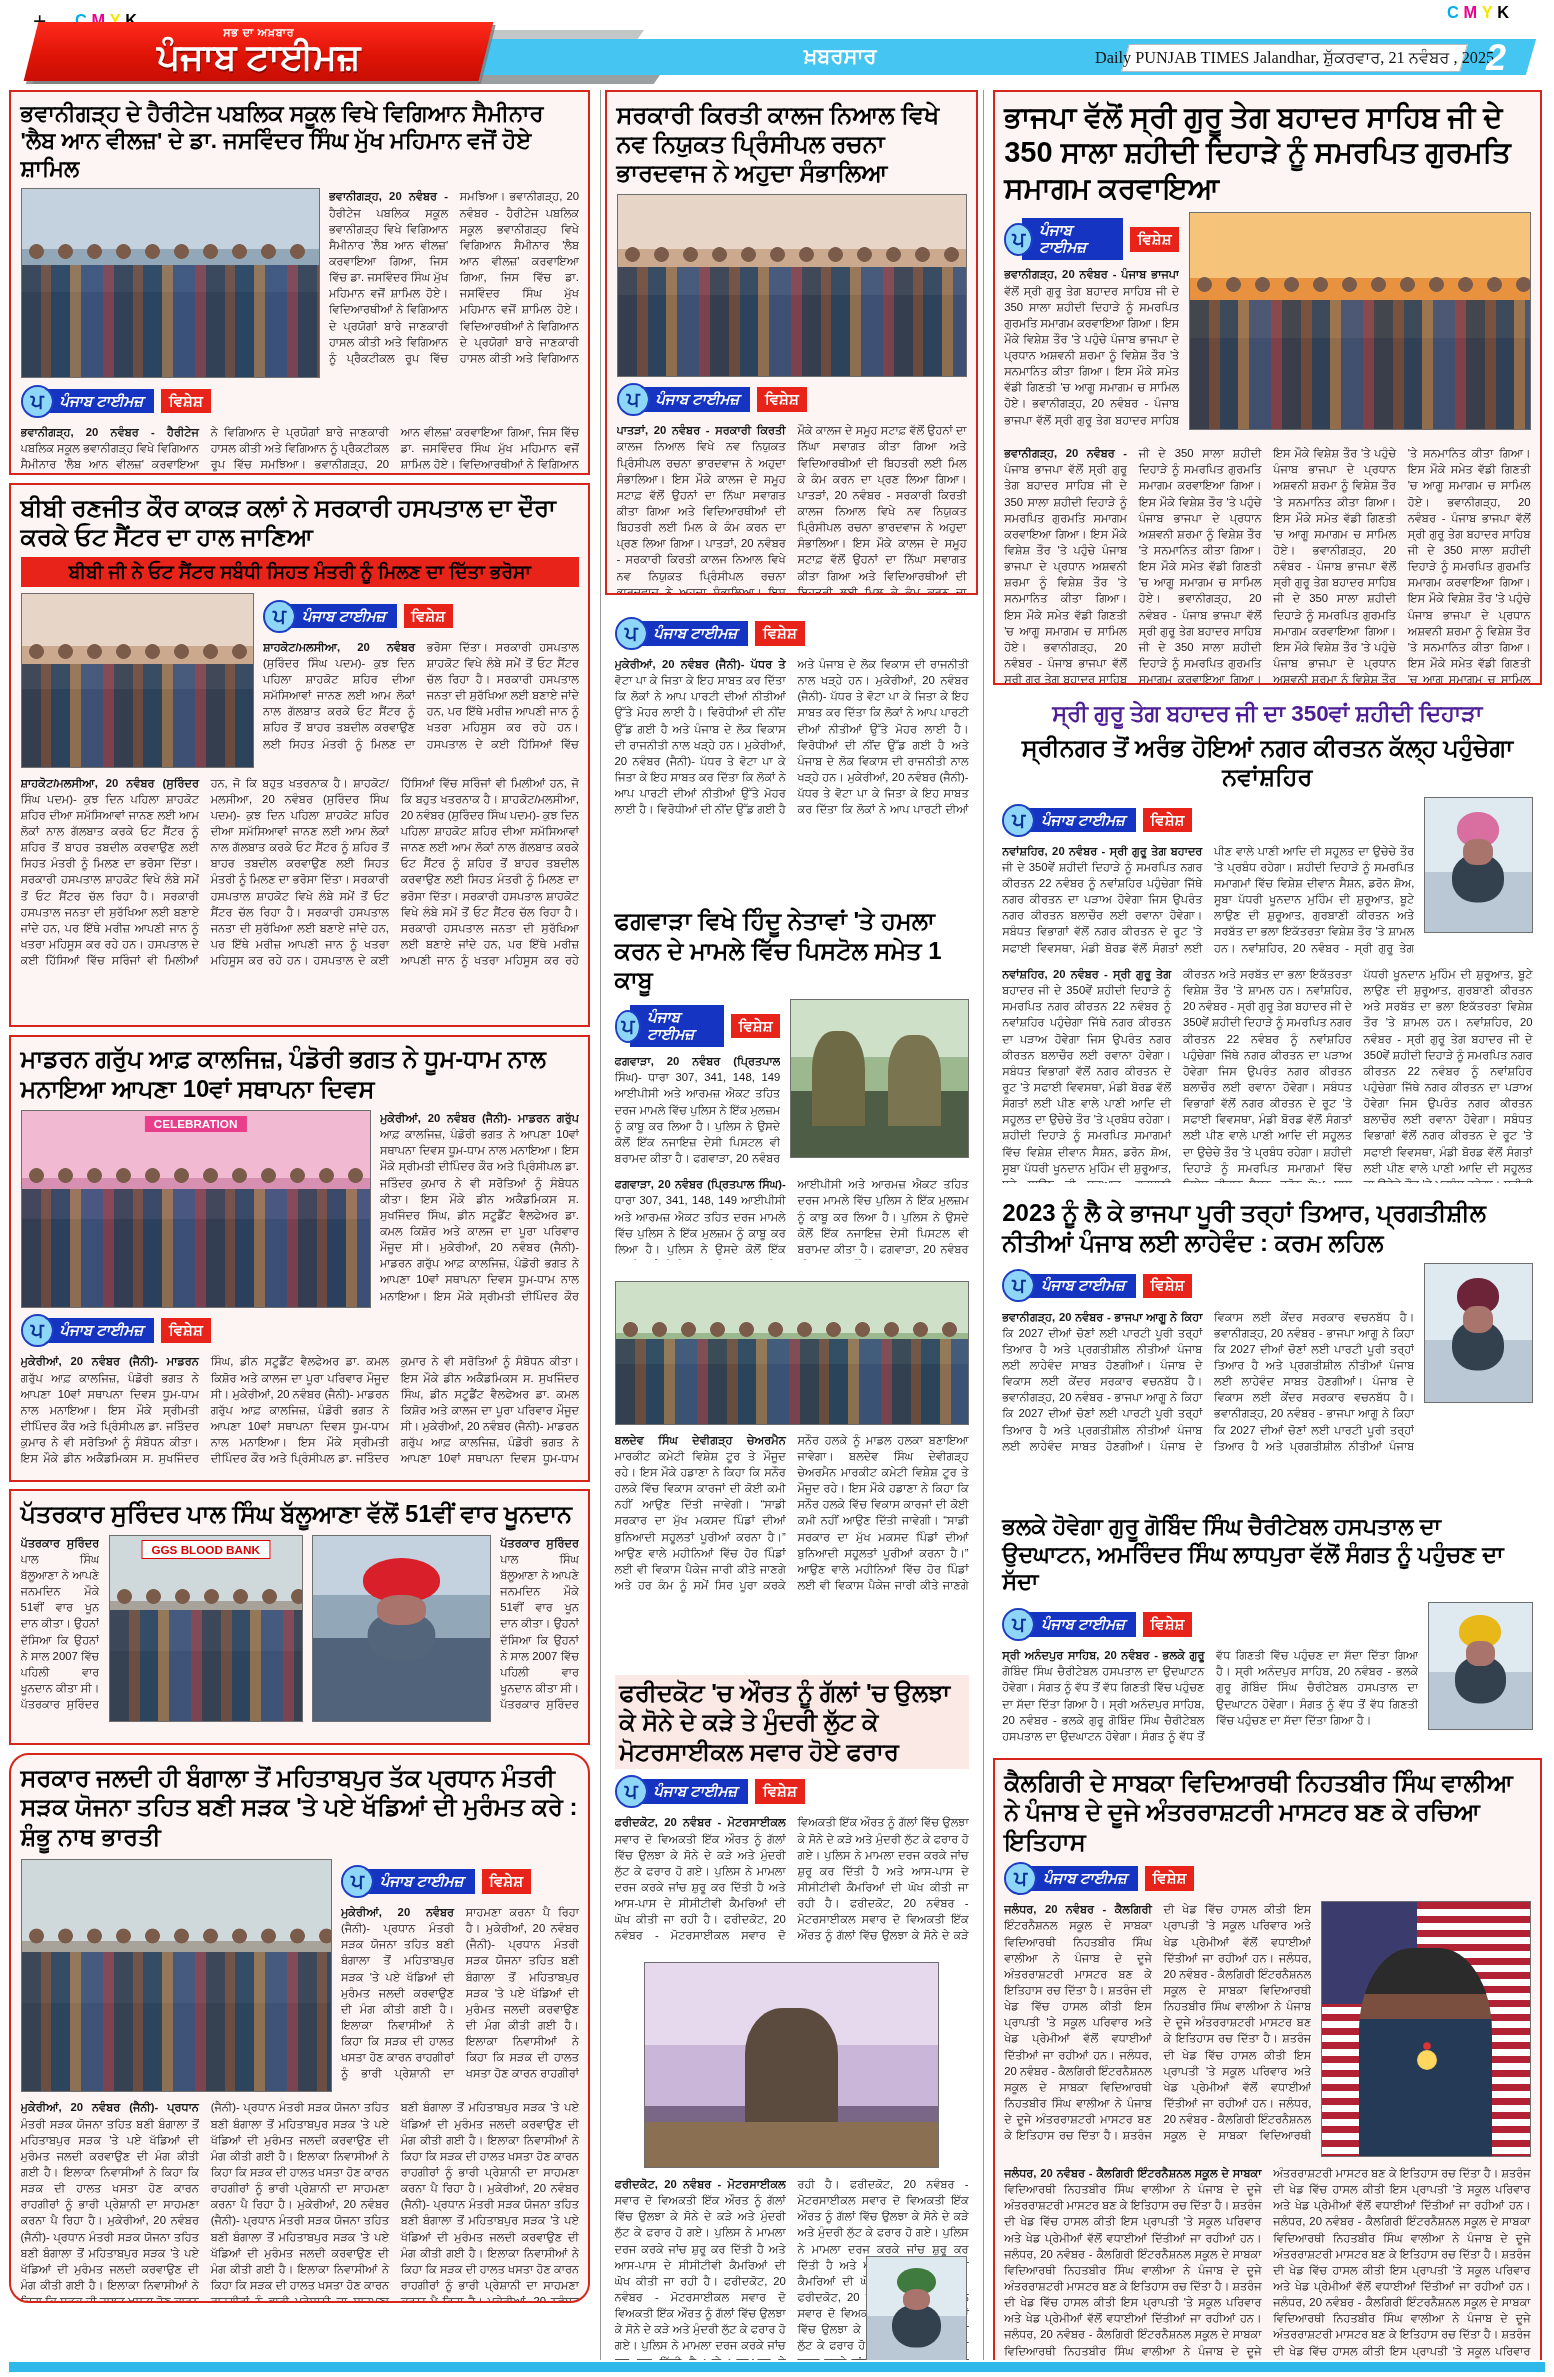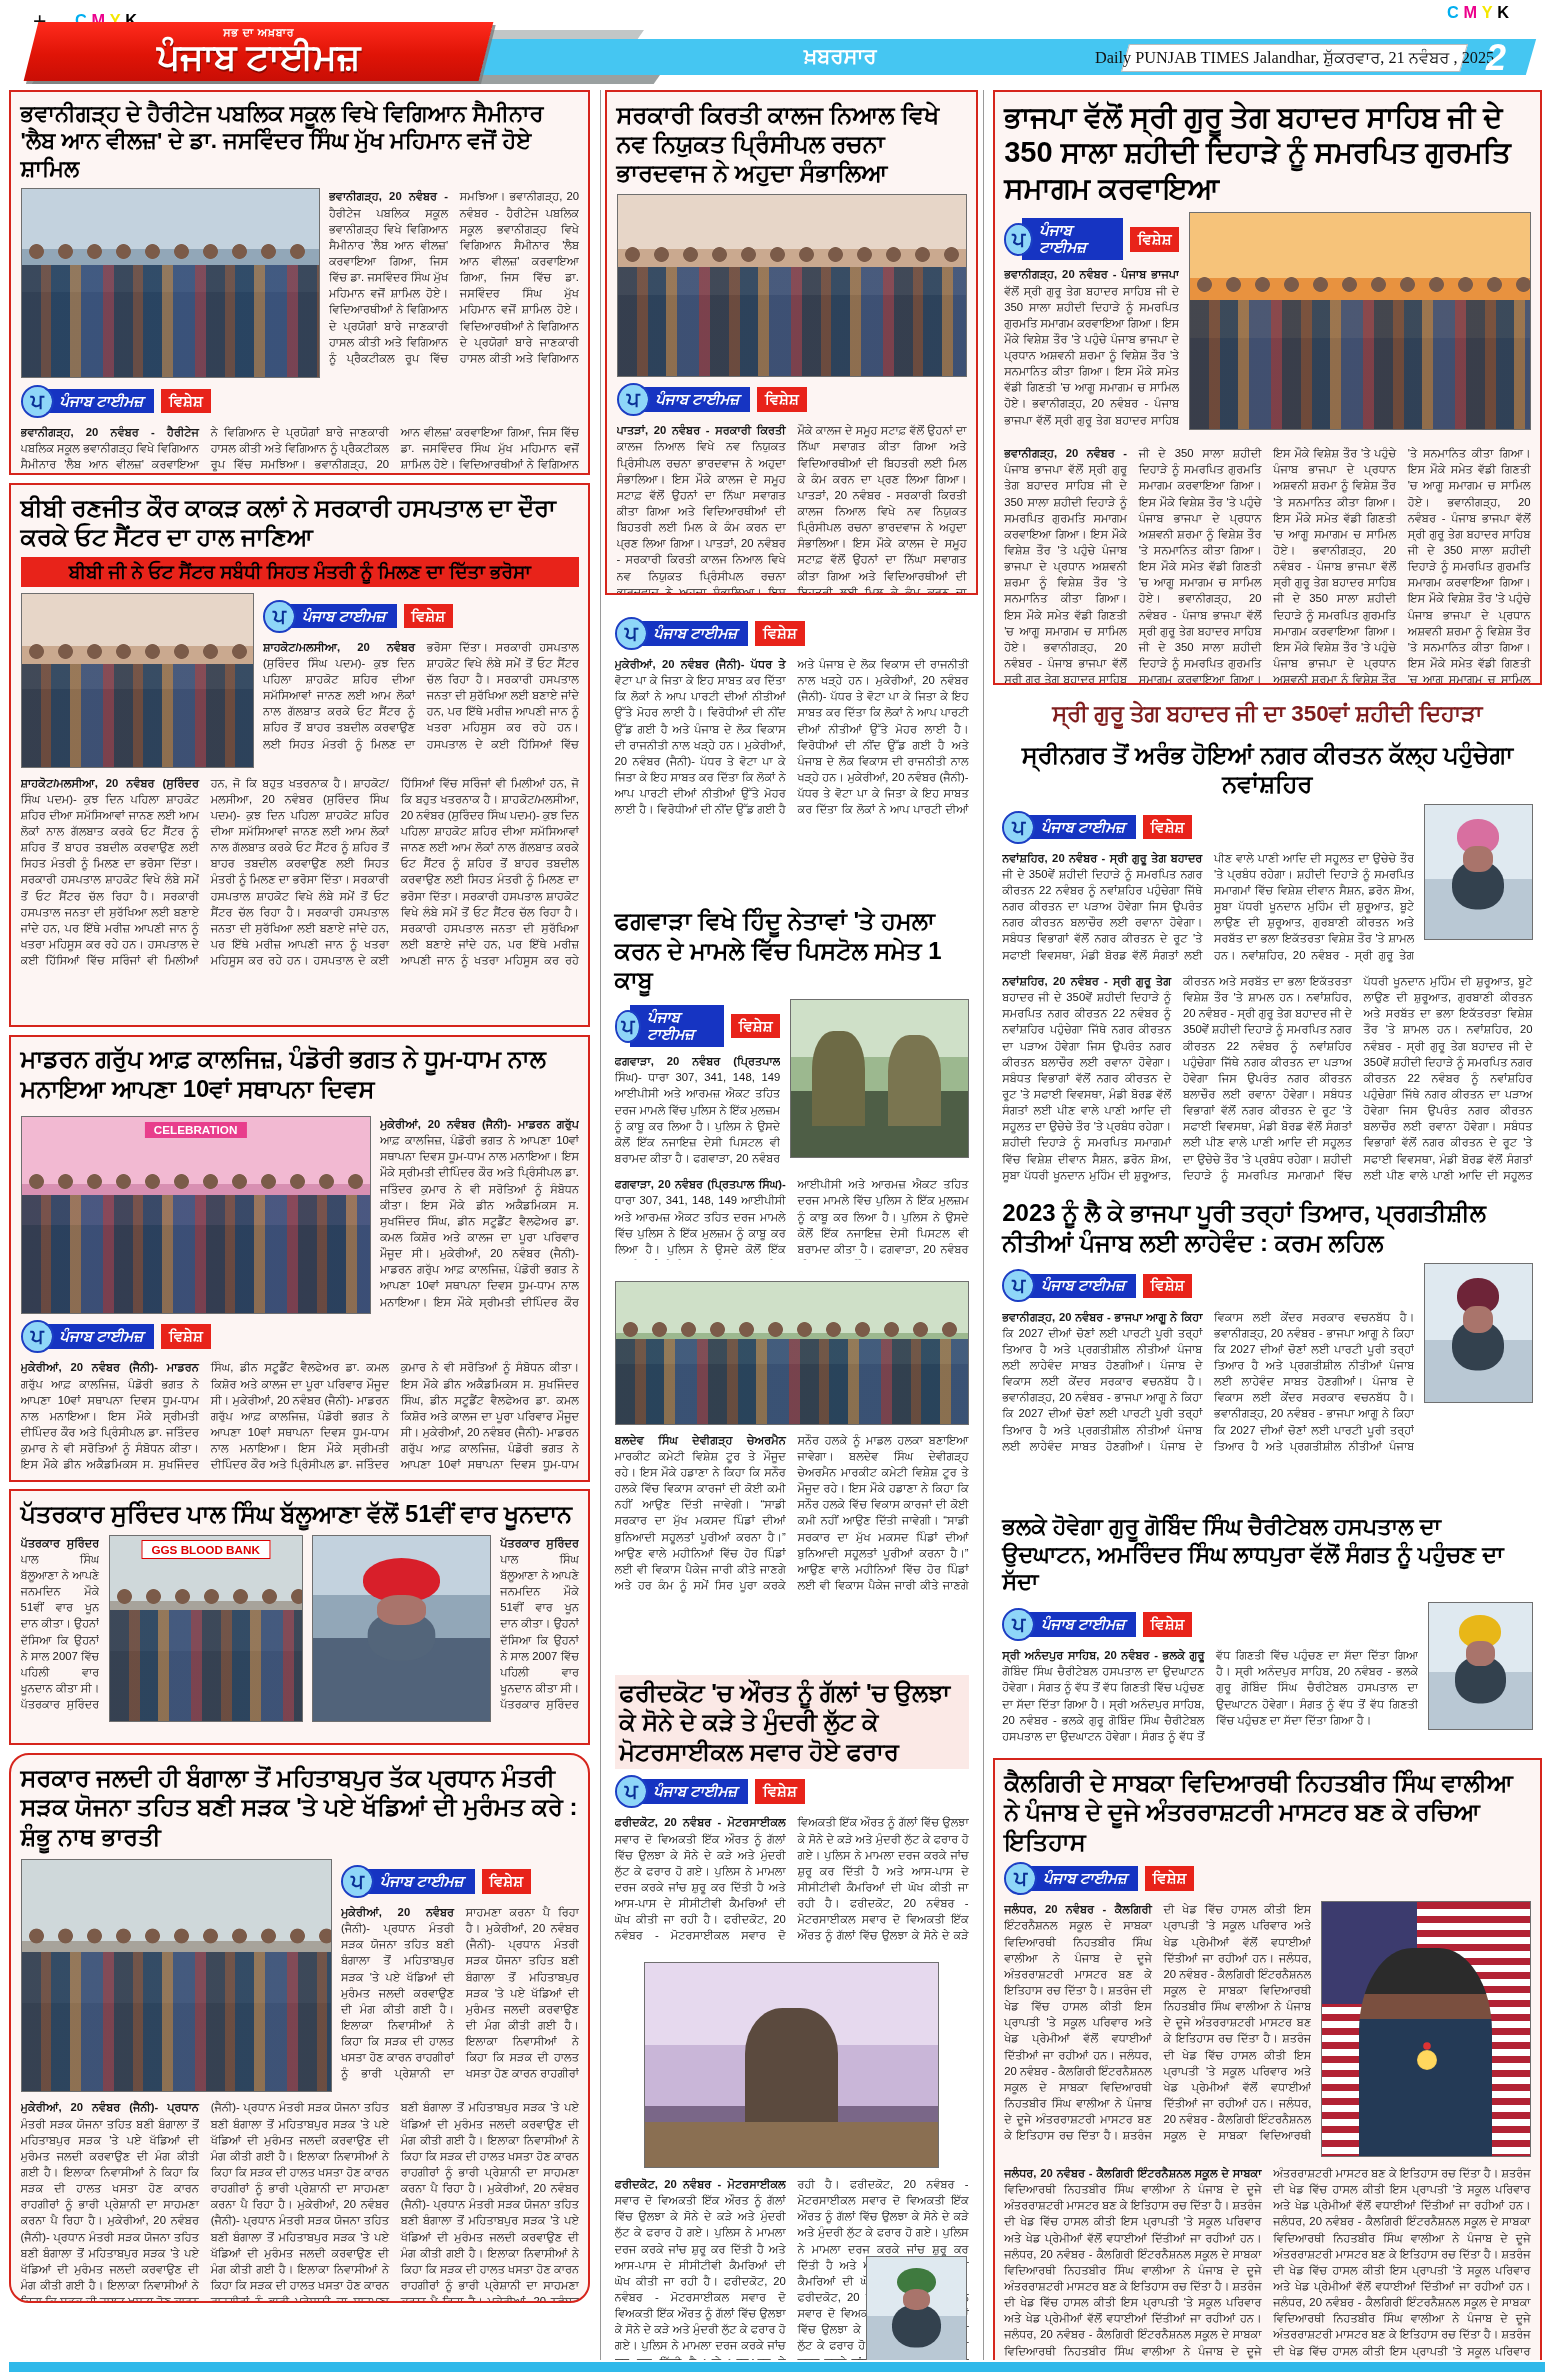--- a/index.html
+++ b/index.html
@@ -29,21 +29,21 @@
   .col{display:flex;flex-direction:column;gap:7.8px;overflow:hidden;}
   .col-left{width:581px;align-items:flex-end;}
   .col-mid{width:384px;border-left:0.8px solid #9a9a9a;border-right:0.8px solid #9a9a9a;padding:0 4.7px;}
   .col-right{width:549px;}
 
   
   .article{border:2.3px solid #d6251c;background:#fdf5f3;padding:7.8px 9.3px;overflow:hidden;position:relative;flex-shrink:0;}
   .article.noborder{border:none;background:#fff;}
   .headline{font-weight:bold;color:#000;line-height:1.22;}
   .h29{font-size:22.5px;}.h31{font-size:24px;}.h36{font-size:29px;}
-  .kicker{font-weight:bold;font-size:22.5px;text-align:center;color:#7f1d1d;margin-bottom:13px;}
+  .kicker{font-weight:bold;font-size:22.5px;text-align:center;color:#4c1d95;margin-bottom:6px;}
   .strip{background:#e8231a;color:#000000;text-align:center;font-size:18.7px;font-weight:bold;padding:3.9px 3.1px;margin:6.2px 0;}
   .pinkband{background:#fbe9e6;padding:3.1px 4.7px;}
 
   .badge{display:inline-flex;align-items:center;margin:6.2px 0;flex-shrink:0;}
   .badge-circle{width:33px;height:33px;border-radius:50%;background:#8ed6f8;color:#0a2f95;font-weight:bold;font-size:20px;display:flex;align-items:center;justify-content:center;border:2.3px solid #1b3fc4;margin-right:-11px;z-index:1;background-clip:padding-box;}
   .badge-brand{background:#1634c2;color:#fff;font-style:italic;font-weight:bold;font-size:14.8px;padding:3.9px 11px 3.9px 17px;}
   .badge-tag{background:#e8231a;color:#fff;font-weight:bold;font-size:14.8px;padding:3.9px 7.8px;margin-left:7px;}
 
   .body{font-size:11.3px;text-align:justify;line-height:1.43;color:#161616;column-gap:11.7px;overflow:hidden;}
   .body::first-line{font-weight:bold;}
@@ -132,21 +132,21 @@
             <span class="badge-tag">ਵਿਸ਼ੇਸ਼</span>
           </div>
           <div class="body cols2" style="height:124px;">ਸ਼ਾਹਕੋਟ/ਮਲਸੀਆ, 20 ਨਵੰਬਰ (ਸੁਰਿੰਦਰ ਸਿੰਘ ਪਦਮ)- ਕੁਝ ਦਿਨ ਪਹਿਲਾ ਸ਼ਾਹਕੋਟ ਸ਼ਹਿਰ ਦੀਆ ਸਮੱਸਿਆਵਾਂ ਜਾਨਣ ਲਈ ਆਮ ਲੋਕਾਂ ਨਾਲ ਗੱਲਬਾਤ ਕਰਕੇ ਓਟ ਸੈਂਟਰ ਨੂੰ ਸ਼ਹਿਰ ਤੋਂ ਬਾਹਰ ਤਬਦੀਲ ਕਰਵਾਉਣ ਲਈ ਸਿਹਤ ਮੰਤਰੀ ਨੂੰ ਮਿਲਣ ਦਾ ਭਰੋਸਾ ਦਿੱਤਾ। ਸਰਕਾਰੀ ਹਸਪਤਾਲ ਸ਼ਾਹਕੋਟ ਵਿਖੇ ਲੰਬੇ ਸਮੇਂ ਤੋਂ ਓਟ ਸੈਂਟਰ ਚੱਲ ਰਿਹਾ ਹੈ। ਸਰਕਾਰੀ ਹਸਪਤਾਲ ਜਨਤਾ ਦੀ ਸੁਰੱਖਿਆ ਲਈ ਬਣਾਏ ਜਾਂਦੇ ਹਨ, ਪਰ ਇੱਥੇ ਮਰੀਜ਼ ਆਪਣੀ ਜਾਨ ਨੂੰ ਖਤਰਾ ਮਹਿਸੂਸ ਕਰ ਰਹੇ ਹਨ। ਹਸਪਤਾਲ ਦੇ ਕਈ ਹਿੱਸਿਆਂ ਵਿੱਚ ਸਰਿੰਜਾਂ ਵੀ ਮਿਲੀਆਂ ਹਨ, ਜੋ ਕਿ ਬਹੁਤ ਖਤਰਨਾਕ ਹੈ। ਸ਼ਾਹਕੋਟ/ਮਲਸੀਆ, 20 ਨਵੰਬਰ (ਸੁਰਿੰਦਰ ਸਿੰਘ ਪਦਮ)- ਕੁਝ ਦਿਨ ਪਹਿਲਾ ਸ਼ਾਹਕੋਟ ਸ਼ਹਿਰ ਦੀਆ ਸਮੱਸਿਆਵਾਂ ਜਾਨਣ ਲਈ ਆਮ ਲੋਕਾਂ ਨਾਲ ਗੱਲਬਾਤ ਕਰਕੇ ਓਟ ਸੈਂਟਰ ਨੂੰ ਸ਼ਹਿਰ ਤੋਂ ਬਾਹਰ ਤਬਦੀਲ ਕਰਵਾਉਣ ਲਈ ਸਿਹਤ ਮੰਤਰੀ ਨੂੰ ਮਿਲਣ ਦਾ ਭਰੋਸਾ ਦਿੱਤਾ। ਸਰਕਾਰੀ ਹਸਪਤਾਲ ਸ਼ਾਹਕੋਟ ਵਿਖੇ ਲੰਬੇ ਸਮੇਂ ਤੋਂ ਓਟ ਸੈਂਟਰ ਚੱਲ ਰਿਹਾ ਹੈ। ਸਰਕਾਰੀ ਹਸਪਤਾਲ ਜਨਤਾ ਦੀ ਸੁਰੱਖਿਆ ਲਈ ਬਣਾਏ ਜਾਂਦੇ ਹਨ, ਪਰ ਇੱਥੇ ਮਰੀਜ਼ ਆਪਣੀ ਜਾਨ ਨੂੰ ਖਤਰਾ ਮਹਿਸੂਸ ਕਰ ਰਹੇ ਹਨ। ਹਸਪਤਾਲ ਦੇ ਕਈ ਹਿੱਸਿਆਂ ਵਿੱਚ ਸਰਿੰਜਾਂ ਵੀ ਮਿਲੀਆਂ ਹਨ, ਜੋ ਕਿ ਬਹੁਤ ਖਤਰਨਾਕ ਹੈ। ਸ਼ਾਹਕੋਟ/ਮਲਸੀਆ, 20 ਨਵੰਬਰ (ਸੁਰਿੰਦਰ ਸਿੰਘ ਪਦਮ)- ਕੁਝ ਦਿਨ ਪਹਿਲਾ ਸ਼ਾਹਕੋਟ ਸ਼ਹਿਰ ਦੀਆ ਸਮੱਸਿਆਵਾਂ ਜਾਨਣ ਲਈ ਆਮ ਲੋਕਾਂ ਨਾਲ ਗੱਲਬਾਤ ਕਰਕੇ ਓਟ ਸੈਂਟਰ ਨੂੰ ਸ਼ਹਿਰ ਤੋਂ ਬਾਹਰ ਤਬਦੀਲ ਕਰਵਾਉਣ ਲਈ ਸਿਹਤ ਮੰਤਰੀ ਨੂੰ ਮਿਲਣ ਦਾ ਭਰੋਸਾ ਦਿੱਤਾ। ਸਰਕਾਰੀ ਹਸਪਤਾਲ ਸ਼ਾਹਕੋਟ ਵਿਖੇ ਲੰਬੇ ਸਮੇਂ ਤੋਂ ਓਟ ਸੈਂਟਰ ਚੱਲ ਰਿਹਾ ਹੈ। ਸਰਕਾਰੀ ਹਸਪਤਾਲ ਜਨਤਾ ਦੀ ਸੁਰੱਖਿਆ ਲਈ ਬਣਾਏ ਜਾਂਦੇ ਹਨ, ਪਰ ਇੱਥੇ ਮਰੀਜ਼ ਆਪਣੀ ਜਾਨ ਨੂੰ ਖਤਰਾ ਮਹਿਸੂਸ ਕਰ ਰਹੇ ਹਨ। ਹਸਪਤਾਲ ਦੇ ਕਈ ਹਿੱਸਿਆਂ ਵਿੱਚ ਸਰਿੰਜਾਂ ਵੀ ਮਿਲੀਆਂ ਹਨ, ਜੋ ਕਿ ਬਹੁਤ ਖਤਰਨਾਕ ਹੈ।</div>
         </div>
       </div>
       <div class="body cols3" style="height:202px;margin-top:6.2px;">ਸ਼ਾਹਕੋਟ/ਮਲਸੀਆ, 20 ਨਵੰਬਰ (ਸੁਰਿੰਦਰ ਸਿੰਘ ਪਦਮ)- ਕੁਝ ਦਿਨ ਪਹਿਲਾ ਸ਼ਾਹਕੋਟ ਸ਼ਹਿਰ ਦੀਆ ਸਮੱਸਿਆਵਾਂ ਜਾਨਣ ਲਈ ਆਮ ਲੋਕਾਂ ਨਾਲ ਗੱਲਬਾਤ ਕਰਕੇ ਓਟ ਸੈਂਟਰ ਨੂੰ ਸ਼ਹਿਰ ਤੋਂ ਬਾਹਰ ਤਬਦੀਲ ਕਰਵਾਉਣ ਲਈ ਸਿਹਤ ਮੰਤਰੀ ਨੂੰ ਮਿਲਣ ਦਾ ਭਰੋਸਾ ਦਿੱਤਾ। ਸਰਕਾਰੀ ਹਸਪਤਾਲ ਸ਼ਾਹਕੋਟ ਵਿਖੇ ਲੰਬੇ ਸਮੇਂ ਤੋਂ ਓਟ ਸੈਂਟਰ ਚੱਲ ਰਿਹਾ ਹੈ। ਸਰਕਾਰੀ ਹਸਪਤਾਲ ਜਨਤਾ ਦੀ ਸੁਰੱਖਿਆ ਲਈ ਬਣਾਏ ਜਾਂਦੇ ਹਨ, ਪਰ ਇੱਥੇ ਮਰੀਜ਼ ਆਪਣੀ ਜਾਨ ਨੂੰ ਖਤਰਾ ਮਹਿਸੂਸ ਕਰ ਰਹੇ ਹਨ। ਹਸਪਤਾਲ ਦੇ ਕਈ ਹਿੱਸਿਆਂ ਵਿੱਚ ਸਰਿੰਜਾਂ ਵੀ ਮਿਲੀਆਂ ਹਨ, ਜੋ ਕਿ ਬਹੁਤ ਖਤਰਨਾਕ ਹੈ। ਸ਼ਾਹਕੋਟ/ਮਲਸੀਆ, 20 ਨਵੰਬਰ (ਸੁਰਿੰਦਰ ਸਿੰਘ ਪਦਮ)- ਕੁਝ ਦਿਨ ਪਹਿਲਾ ਸ਼ਾਹਕੋਟ ਸ਼ਹਿਰ ਦੀਆ ਸਮੱਸਿਆਵਾਂ ਜਾਨਣ ਲਈ ਆਮ ਲੋਕਾਂ ਨਾਲ ਗੱਲਬਾਤ ਕਰਕੇ ਓਟ ਸੈਂਟਰ ਨੂੰ ਸ਼ਹਿਰ ਤੋਂ ਬਾਹਰ ਤਬਦੀਲ ਕਰਵਾਉਣ ਲਈ ਸਿਹਤ ਮੰਤਰੀ ਨੂੰ ਮਿਲਣ ਦਾ ਭਰੋਸਾ ਦਿੱਤਾ। ਸਰਕਾਰੀ ਹਸਪਤਾਲ ਸ਼ਾਹਕੋਟ ਵਿਖੇ ਲੰਬੇ ਸਮੇਂ ਤੋਂ ਓਟ ਸੈਂਟਰ ਚੱਲ ਰਿਹਾ ਹੈ। ਸਰਕਾਰੀ ਹਸਪਤਾਲ ਜਨਤਾ ਦੀ ਸੁਰੱਖਿਆ ਲਈ ਬਣਾਏ ਜਾਂਦੇ ਹਨ, ਪਰ ਇੱਥੇ ਮਰੀਜ਼ ਆਪਣੀ ਜਾਨ ਨੂੰ ਖਤਰਾ ਮਹਿਸੂਸ ਕਰ ਰਹੇ ਹਨ। ਹਸਪਤਾਲ ਦੇ ਕਈ ਹਿੱਸਿਆਂ ਵਿੱਚ ਸਰਿੰਜਾਂ ਵੀ ਮਿਲੀਆਂ ਹਨ, ਜੋ ਕਿ ਬਹੁਤ ਖਤਰਨਾਕ ਹੈ। ਸ਼ਾਹਕੋਟ/ਮਲਸੀਆ, 20 ਨਵੰਬਰ (ਸੁਰਿੰਦਰ ਸਿੰਘ ਪਦਮ)- ਕੁਝ ਦਿਨ ਪਹਿਲਾ ਸ਼ਾਹਕੋਟ ਸ਼ਹਿਰ ਦੀਆ ਸਮੱਸਿਆਵਾਂ ਜਾਨਣ ਲਈ ਆਮ ਲੋਕਾਂ ਨਾਲ ਗੱਲਬਾਤ ਕਰਕੇ ਓਟ ਸੈਂਟਰ ਨੂੰ ਸ਼ਹਿਰ ਤੋਂ ਬਾਹਰ ਤਬਦੀਲ ਕਰਵਾਉਣ ਲਈ ਸਿਹਤ ਮੰਤਰੀ ਨੂੰ ਮਿਲਣ ਦਾ ਭਰੋਸਾ ਦਿੱਤਾ। ਸਰਕਾਰੀ ਹਸਪਤਾਲ ਸ਼ਾਹਕੋਟ ਵਿਖੇ ਲੰਬੇ ਸਮੇਂ ਤੋਂ ਓਟ ਸੈਂਟਰ ਚੱਲ ਰਿਹਾ ਹੈ। ਸਰਕਾਰੀ ਹਸਪਤਾਲ ਜਨਤਾ ਦੀ ਸੁਰੱਖਿਆ ਲਈ ਬਣਾਏ ਜਾਂਦੇ ਹਨ, ਪਰ ਇੱਥੇ ਮਰੀਜ਼ ਆਪਣੀ ਜਾਨ ਨੂੰ ਖਤਰਾ ਮਹਿਸੂਸ ਕਰ ਰਹੇ ਹਨ। ਹਸਪਤਾਲ ਦੇ ਕਈ ਹਿੱਸਿਆਂ ਵਿੱਚ ਸਰਿੰਜਾਂ ਵੀ ਮਿਲੀਆਂ ਹਨ, ਜੋ ਕਿ ਬਹੁਤ ਖਤਰਨਾਕ ਹੈ। ਸ਼ਾਹਕੋਟ/ਮਲਸੀਆ, 20 ਨਵੰਬਰ (ਸੁਰਿੰਦਰ ਸਿੰਘ ਪਦਮ)- ਕੁਝ ਦਿਨ ਪਹਿਲਾ ਸ਼ਾਹਕੋਟ ਸ਼ਹਿਰ ਦੀਆ ਸਮੱਸਿਆਵਾਂ ਜਾਨਣ ਲਈ ਆਮ ਲੋਕਾਂ ਨਾਲ ਗੱਲਬਾਤ ਕਰਕੇ ਓਟ ਸੈਂਟਰ ਨੂੰ ਸ਼ਹਿਰ ਤੋਂ ਬਾਹਰ ਤਬਦੀਲ ਕਰਵਾਉਣ ਲਈ ਸਿਹਤ ਮੰਤਰੀ ਨੂੰ ਮਿਲਣ ਦਾ ਭਰੋਸਾ ਦਿੱਤਾ। ਸਰਕਾਰੀ ਹਸਪਤਾਲ ਸ਼ਾਹਕੋਟ ਵਿਖੇ ਲੰਬੇ ਸਮੇਂ ਤੋਂ ਓਟ ਸੈਂਟਰ ਚੱਲ ਰਿਹਾ ਹੈ। ਸਰਕਾਰੀ ਹਸਪਤਾਲ ਜਨਤਾ ਦੀ ਸੁਰੱਖਿਆ ਲਈ ਬਣਾਏ ਜਾਂਦੇ ਹਨ, ਪਰ ਇੱਥੇ ਮਰੀਜ਼ ਆਪਣੀ ਜਾਨ ਨੂੰ ਖਤਰਾ ਮਹਿਸੂਸ ਕਰ ਰਹੇ ਹਨ। ਹਸਪਤਾਲ ਦੇ ਕਈ ਹਿੱਸਿਆਂ ਵਿੱਚ ਸਰਿੰਜਾਂ ਵੀ ਮਿਲੀਆਂ ਹਨ, ਜੋ ਕਿ ਬਹੁਤ ਖਤਰਨਾਕ ਹੈ। ਸ਼ਾਹਕੋਟ/ਮਲਸੀਆ, 20 ਨਵੰਬਰ (ਸੁਰਿੰਦਰ ਸਿੰਘ ਪਦਮ)- ਕੁਝ ਦਿਨ ਪਹਿਲਾ ਸ਼ਾਹਕੋਟ ਸ਼ਹਿਰ ਦੀਆ ਸਮੱਸਿਆਵਾਂ ਜਾਨਣ ਲਈ ਆਮ ਲੋਕਾਂ ਨਾਲ ਗੱਲਬਾਤ ਕਰਕੇ ਓਟ ਸੈਂਟਰ ਨੂੰ ਸ਼ਹਿਰ ਤੋਂ ਬਾਹਰ ਤਬਦੀਲ ਕਰਵਾਉਣ ਲਈ ਸਿਹਤ ਮੰਤਰੀ ਨੂੰ ਮਿਲਣ ਦਾ ਭਰੋਸਾ ਦਿੱਤਾ। ਸਰਕਾਰੀ ਹਸਪਤਾਲ ਸ਼ਾਹਕੋਟ ਵਿਖੇ ਲੰਬੇ ਸਮੇਂ ਤੋਂ ਓਟ ਸੈਂਟਰ ਚੱਲ ਰਿਹਾ ਹੈ। ਸਰਕਾਰੀ ਹਸਪਤਾਲ ਜਨਤਾ ਦੀ ਸੁਰੱਖਿਆ ਲਈ ਬਣਾਏ ਜਾਂਦੇ ਹਨ, ਪਰ ਇੱਥੇ ਮਰੀਜ਼ ਆਪਣੀ ਜਾਨ ਨੂੰ ਖਤਰਾ ਮਹਿਸੂਸ ਕਰ ਰਹੇ ਹਨ। ਹਸਪਤਾਲ ਦੇ ਕਈ ਹਿੱਸਿਆਂ ਵਿੱਚ ਸਰਿੰਜਾਂ ਵੀ ਮਿਲੀਆਂ ਹਨ, ਜੋ ਕਿ ਬਹੁਤ ਖਤਰਨਾਕ ਹੈ। ਸ਼ਾਹਕੋਟ/ਮਲਸੀਆ, 20 ਨਵੰਬਰ (ਸੁਰਿੰਦਰ ਸਿੰਘ ਪਦਮ)- ਕੁਝ ਦਿਨ ਪਹਿਲਾ ਸ਼ਾਹਕੋਟ ਸ਼ਹਿਰ ਦੀਆ ਸਮੱਸਿਆਵਾਂ ਜਾਨਣ ਲਈ ਆਮ ਲੋਕਾਂ ਨਾਲ ਗੱਲਬਾਤ ਕਰਕੇ ਓਟ ਸੈਂਟਰ ਨੂੰ ਸ਼ਹਿਰ ਤੋਂ ਬਾਹਰ ਤਬਦੀਲ ਕਰਵਾਉਣ ਲਈ ਸਿਹਤ ਮੰਤਰੀ ਨੂੰ ਮਿਲਣ ਦਾ ਭਰੋਸਾ ਦਿੱਤਾ। ਸਰਕਾਰੀ ਹਸਪਤਾਲ ਸ਼ਾਹਕੋਟ ਵਿਖੇ ਲੰਬੇ ਸਮੇਂ ਤੋਂ ਓਟ ਸੈਂਟਰ ਚੱਲ ਰਿਹਾ ਹੈ। ਸਰਕਾਰੀ ਹਸਪਤਾਲ ਜਨਤਾ ਦੀ ਸੁਰੱਖਿਆ ਲਈ ਬਣਾਏ ਜਾਂਦੇ ਹਨ, ਪਰ ਇੱਥੇ ਮਰੀਜ਼ ਆਪਣੀ ਜਾਨ ਨੂੰ ਖਤਰਾ ਮਹਿਸੂਸ ਕਰ ਰਹੇ ਹਨ। ਹਸਪਤਾਲ ਦੇ ਕਈ ਹਿੱਸਿਆਂ ਵਿੱਚ ਸਰਿੰਜਾਂ ਵੀ ਮਿਲੀਆਂ ਹਨ, ਜੋ ਕਿ ਬਹੁਤ ਖਤਰਨਾਕ ਹੈ।</div>
     </div>
 
     <div class="article" style="height:447px;">
       <div class="headline h31">ਮਾਡਰਨ ਗਰੁੱਪ ਆਫ਼ ਕਾਲਜਿਜ਼, ਪੰਡੋਰੀ ਭਗਤ ਨੇ ਧੂਮ-ਧਾਮ ਨਾਲ ਮਨਾਇਆ ਆਪਣਾ 10ਵਾਂ ਸਥਾਪਨਾ ਦਿਵਸ</div>
-      <div class="row" style="margin-top:13px;">
+      <div class="row" style="margin-top:7px;">
         <div class="photo crowd ph-pink" style="width:350px;height:198px;">
           <span class="photo-label lbl-pink">CELEBRATION</span>
         </div>
         <div class="body cols1 grow" style="height:198px;column-count:1;">ਮੁਕੇਰੀਆਂ, 20 ਨਵੰਬਰ (ਜੈਨੀ)- ਮਾਡਰਨ ਗਰੁੱਪ ਆਫ਼ ਕਾਲਜਿਜ਼, ਪੰਡੋਰੀ ਭਗਤ ਨੇ ਆਪਣਾ 10ਵਾਂ ਸਥਾਪਨਾ ਦਿਵਸ ਧੂਮ-ਧਾਮ ਨਾਲ ਮਨਾਇਆ। ਇਸ ਮੌਕੇ ਸ੍ਰੀਮਤੀ ਦੀਪਿੰਦਰ ਕੌਰ ਅਤੇ ਪ੍ਰਿੰਸੀਪਲ ਡਾ. ਜਤਿੰਦਰ ਕੁਮਾਰ ਨੇ ਵੀ ਸਰੋਤਿਆਂ ਨੂੰ ਸੰਬੋਧਨ ਕੀਤਾ। ਇਸ ਮੌਕੇ ਡੀਨ ਅਕੈਡਮਿਕਸ ਸ. ਸੁਖਜਿੰਦਰ ਸਿੰਘ, ਡੀਨ ਸਟੂਡੈਂਟ ਵੈਲਫੇਅਰ ਡਾ. ਕਮਲ ਕਿਸ਼ੋਰ ਅਤੇ ਕਾਲਜ ਦਾ ਪੂਰਾ ਪਰਿਵਾਰ ਮੌਜੂਦ ਸੀ। ਮੁਕੇਰੀਆਂ, 20 ਨਵੰਬਰ (ਜੈਨੀ)- ਮਾਡਰਨ ਗਰੁੱਪ ਆਫ਼ ਕਾਲਜਿਜ਼, ਪੰਡੋਰੀ ਭਗਤ ਨੇ ਆਪਣਾ 10ਵਾਂ ਸਥਾਪਨਾ ਦਿਵਸ ਧੂਮ-ਧਾਮ ਨਾਲ ਮਨਾਇਆ। ਇਸ ਮੌਕੇ ਸ੍ਰੀਮਤੀ ਦੀਪਿੰਦਰ ਕੌਰ ਅਤੇ ਪ੍ਰਿੰਸੀਪਲ ਡਾ. ਜਤਿੰਦਰ ਕੁਮਾਰ ਨੇ ਵੀ ਸਰੋਤਿਆਂ ਨੂੰ ਸੰਬੋਧਨ ਕੀਤਾ। ਇਸ ਮੌਕੇ ਡੀਨ ਅਕੈਡਮਿਕਸ ਸ. ਸੁਖਜਿੰਦਰ ਸਿੰਘ, ਡੀਨ ਸਟੂਡੈਂਟ ਵੈਲਫੇਅਰ ਡਾ. ਕਮਲ ਕਿਸ਼ੋਰ ਅਤੇ ਕਾਲਜ ਦਾ ਪੂਰਾ ਪਰਿਵਾਰ ਮੌਜੂਦ ਸੀ। ਮੁਕੇਰੀਆਂ, 20 ਨਵੰਬਰ (ਜੈਨੀ)- ਮਾਡਰਨ ਗਰੁੱਪ ਆਫ਼ ਕਾਲਜਿਜ਼, ਪੰਡੋਰੀ ਭਗਤ ਨੇ ਆਪਣਾ 10ਵਾਂ ਸਥਾਪਨਾ ਦਿਵਸ ਧੂਮ-ਧਾਮ ਨਾਲ ਮਨਾਇਆ। ਇਸ ਮੌਕੇ ਸ੍ਰੀਮਤੀ ਦੀਪਿੰਦਰ ਕੌਰ ਅਤੇ ਪ੍ਰਿੰਸੀਪਲ ਡਾ. ਜਤਿੰਦਰ ਕੁਮਾਰ ਨੇ ਵੀ ਸਰੋਤਿਆਂ ਨੂੰ ਸੰਬੋਧਨ ਕੀਤਾ। ਇਸ ਮੌਕੇ ਡੀਨ ਅਕੈਡਮਿਕਸ ਸ. ਸੁਖਜਿੰਦਰ ਸਿੰਘ, ਡੀਨ ਸਟੂਡੈਂਟ ਵੈਲਫੇਅਰ ਡਾ. ਕਮਲ ਕਿਸ਼ੋਰ ਅਤੇ ਕਾਲਜ ਦਾ ਪੂਰਾ ਪਰਿਵਾਰ ਮੌਜੂਦ ਸੀ।</div>
       </div>
       <div class="badge">
         <span class="badge-circle">ਪ</span>
         <span class="badge-brand">ਪੰਜਾਬ ਟਾਈਮਜ਼</span>
         <span class="badge-tag">ਵਿਸ਼ੇਸ਼</span>
       </div>

